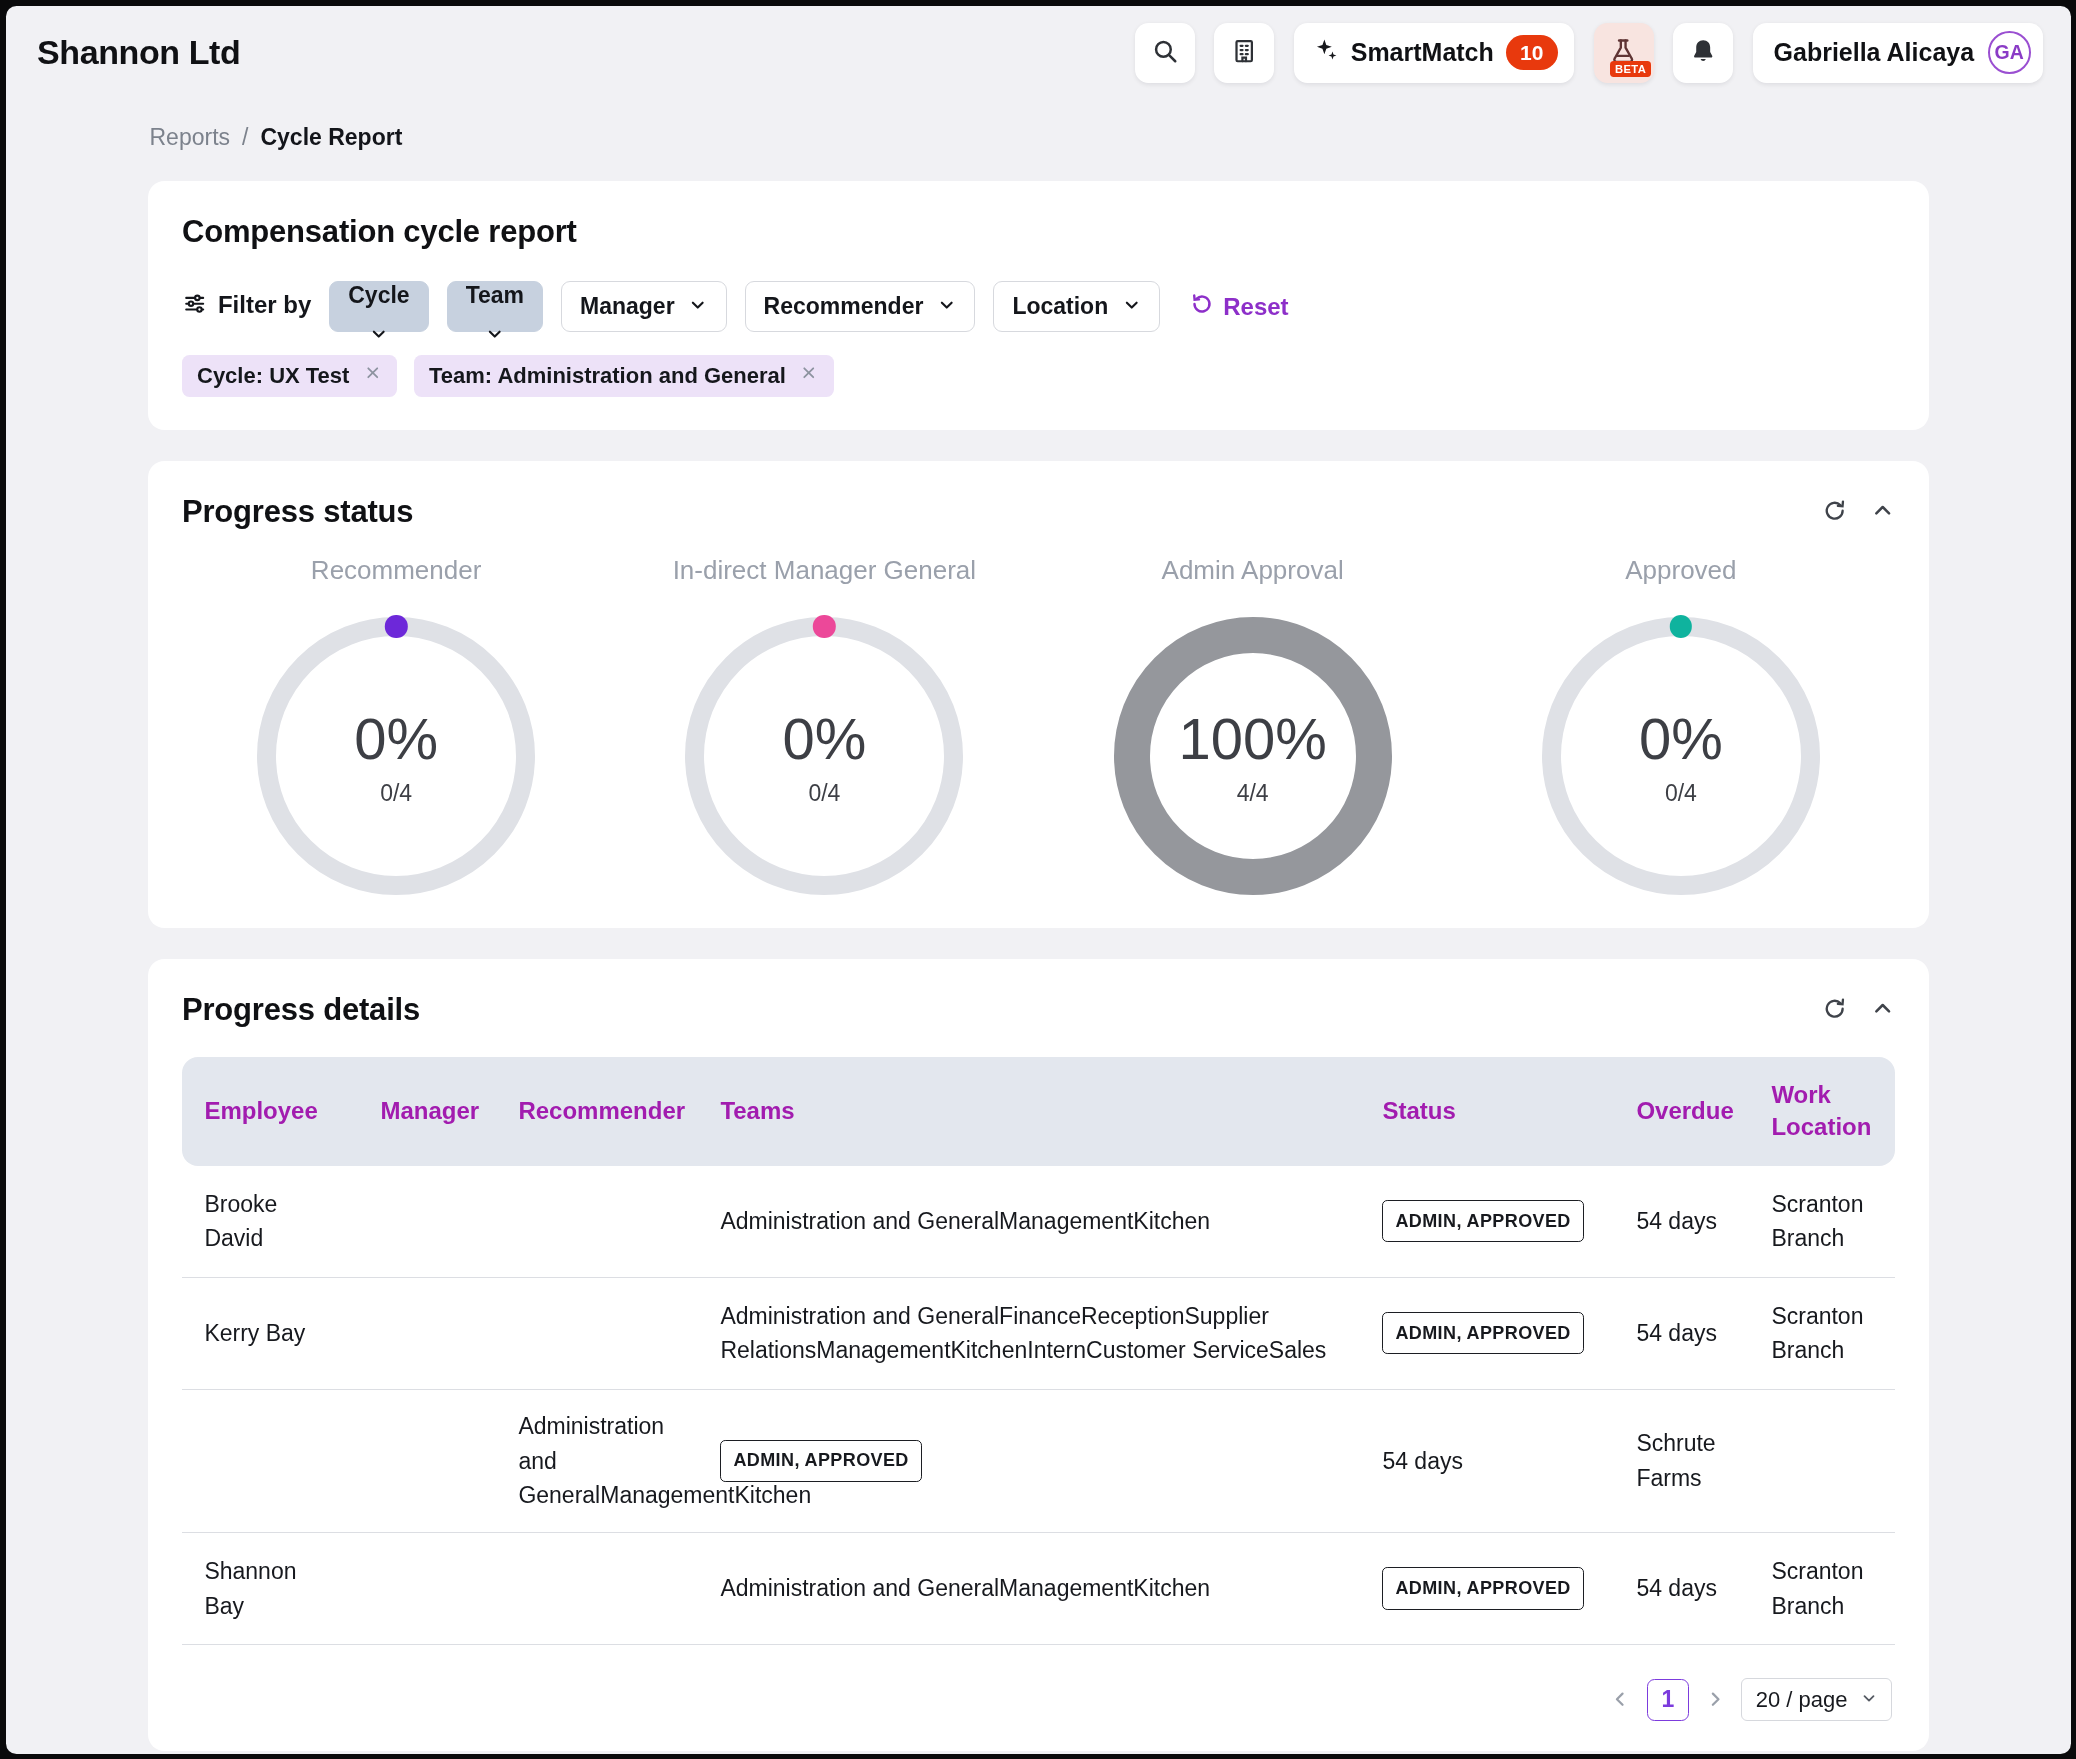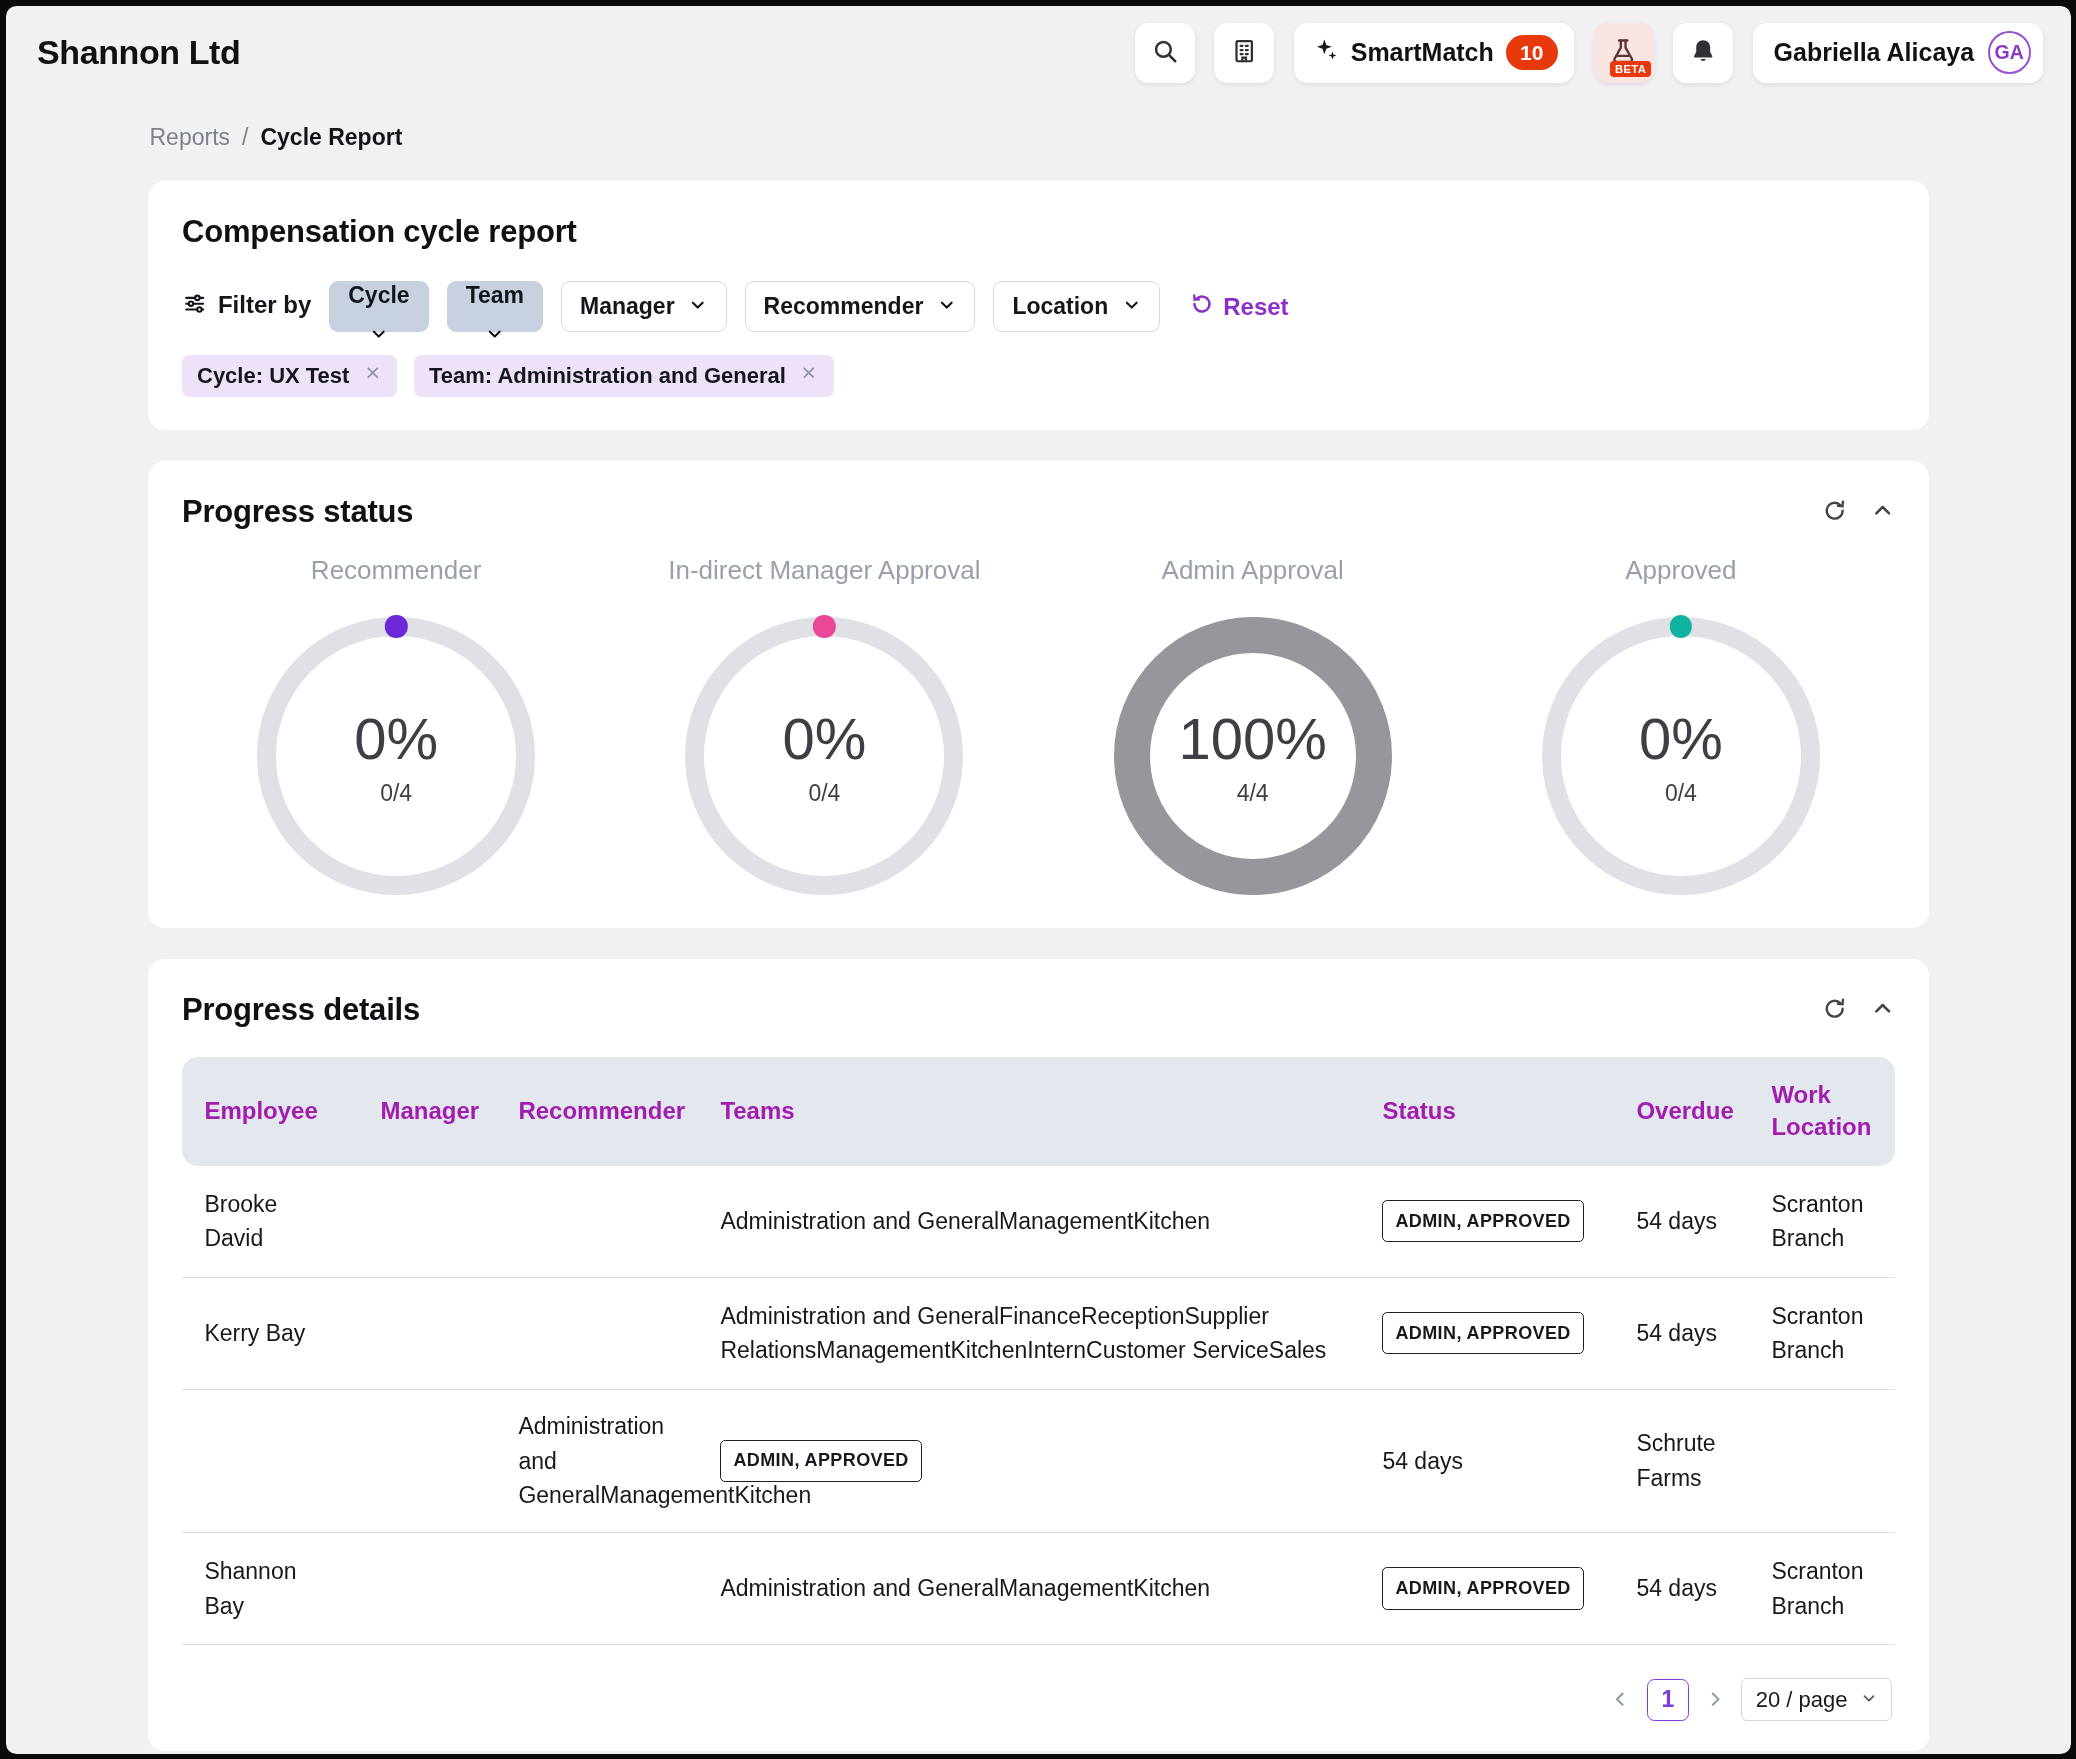--- a/index.html
+++ b/index.html
@@ -298,21 +298,21 @@
       <div class="donuts">
         <div class="donut-col">
           <div class="donut-label">Recommender</div>
           <div class="donut empty">
             <span class="dot" style="background: rgb(109, 40, 217);"></span>
             <div class="pct">0%</div>
             <div class="frac">0/4</div>
           </div>
         </div>
         <div class="donut-col">
-          <div class="donut-label">In-direct Manager Approval</div>
+          <div class="donut-label">In-direct Manager General</div>
           <div class="donut empty">
             <span class="dot" style="background: rgb(236, 72, 153);"></span>
             <div class="pct">0%</div>
             <div class="frac">0/4</div>
           </div>
         </div>
         <div class="donut-col">
           <div class="donut-label">Admin Approval</div>
           <div class="donut full">
             <div class="pct">100%</div>

